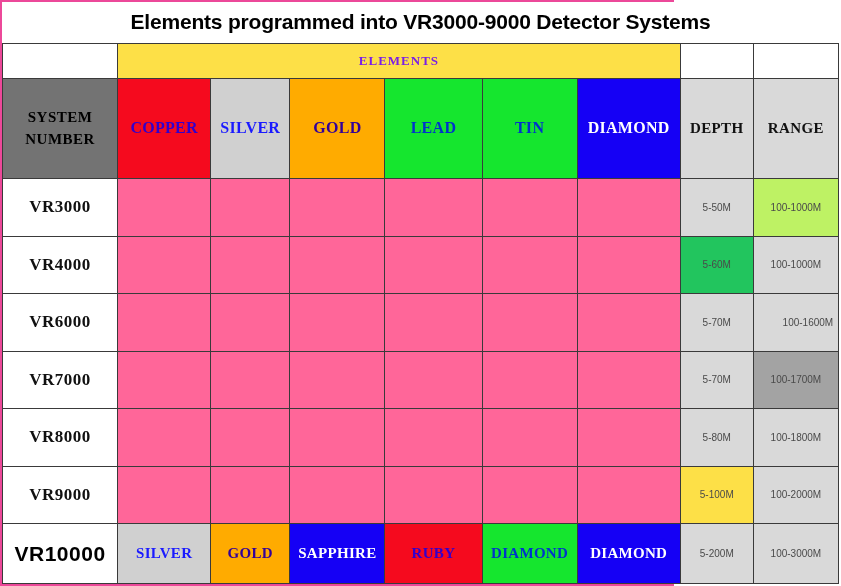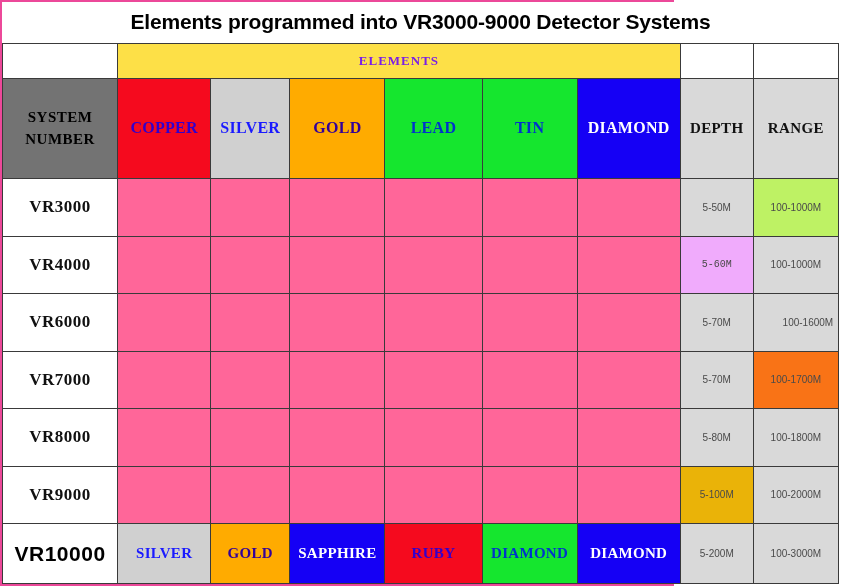--- a/index.html
+++ b/index.html
@@ -189,21 +189,21 @@
         <td class="meta-cell" style="background: #bef264; margin-left: 15px;">100-1000M</td>
       </tr>
       <tr class="data-row">
         <td class="sysnum-cell">VR4000</td>
         <td class="pink-cell" style="background: rgb(255, 102, 153);"></td>
         <td class="pink-cell" style="background: rgb(255, 102, 153);"></td>
         <td class="pink-cell" style="background: rgb(255, 102, 153);"></td>
         <td class="pink-cell" style="background: rgb(255, 102, 153);"></td>
         <td class="pink-cell" style="background: rgb(255, 102, 153);"></td>
         <td class="pink-cell" style="background: rgb(255, 102, 153);"></td>
-        <td class="meta-cell" style="background: #f0abfc; font-family: Liberation Mono, monospace;">5-60M</td>
+        <td class="meta-cell" style="background: #22c55e;">5-60M</td>
         <td class="meta-cell" style="background: rgb(217, 217, 217);">100-1000M</td>
       </tr>
       <tr class="data-row">
         <td class="sysnum-cell">VR6000</td>
         <td class="pink-cell" style="background: rgb(255, 102, 153);"></td>
         <td class="pink-cell" style="background: rgb(255, 102, 153);"></td>
         <td class="pink-cell" style="background: rgb(255, 102, 153);"></td>
         <td class="pink-cell" style="background: rgb(255, 102, 153);"></td>
         <td class="pink-cell" style="background: rgb(255, 102, 153);"></td>
         <td class="pink-cell" style="background: rgb(255, 102, 153);"></td>
@@ -212,42 +212,42 @@
       </tr>
       <tr class="data-row">
         <td class="sysnum-cell">VR7000</td>
         <td class="pink-cell" style="background: rgb(255, 102, 153);"></td>
         <td class="pink-cell" style="background: rgb(255, 102, 153);"></td>
         <td class="pink-cell" style="background: rgb(255, 102, 153);"></td>
         <td class="pink-cell" style="background: rgb(255, 102, 153);"></td>
         <td class="pink-cell" style="background: rgb(255, 102, 153);"></td>
         <td class="pink-cell" style="background: rgb(255, 102, 153);"></td>
         <td class="meta-cell" style="background: rgb(217, 217, 217);">5-70M</td>
-        <td class="meta-cell" style="background: #f97316;">100-1700M</td>
+        <td class="meta-cell" style="background: #a3a3a3;">100-1700M</td>
       </tr>
       <tr class="data-row">
         <td class="sysnum-cell">VR8000</td>
         <td class="pink-cell" style="background: rgb(255, 102, 153);"></td>
         <td class="pink-cell" style="background: rgb(255, 102, 153);"></td>
         <td class="pink-cell" style="background: rgb(255, 102, 153);"></td>
         <td class="pink-cell" style="background: rgb(255, 102, 153);"></td>
         <td class="pink-cell" style="background: rgb(255, 102, 153);"></td>
         <td class="pink-cell" style="background: rgb(255, 102, 153);"></td>
         <td class="meta-cell" style="background: rgb(217, 217, 217);">5-80M</td>
         <td class="meta-cell" style="background: rgb(217, 217, 217);">100-1800M</td>
       </tr>
       <tr class="data-row">
         <td class="sysnum-cell">VR9000</td>
         <td class="pink-cell" style="background: rgb(255, 102, 153);"></td>
         <td class="pink-cell" style="background: rgb(255, 102, 153);"></td>
         <td class="pink-cell" style="background: rgb(255, 102, 153);"></td>
         <td class="pink-cell" style="background: rgb(255, 102, 153);"></td>
         <td class="pink-cell" style="background: rgb(255, 102, 153);"></td>
         <td class="pink-cell" style="background: rgb(255, 102, 153);"></td>
-        <td class="meta-cell" style="background: #eab308;">5-100M</td>
+        <td class="meta-cell" style="background: #fde047;">5-100M</td>
         <td class="meta-cell" style="background: rgb(217, 217, 217);">100-2000M</td>
       </tr>
 
 
       <tr class="last-row">
         <td class="sysnum-last">VR10000</td>
         <td class="gem-cell" style="background: rgb(208, 208, 208); color: rgb(26, 26, 255);"><span>SILVER</span></td>
         <td class="gem-cell" style="background: rgb(255, 171, 0); color: rgb(51, 0, 153);"><span>GOLD</span></td>
         <td class="gem-cell" style="background: rgb(21, 0, 245); color: rgb(255, 255, 255);"><span>SAPPHIRE</span></td>
         <td class="gem-cell" style="background: rgb(245, 10, 30); color: rgb(51, 0, 204);"><span>RUBY</span></td>

